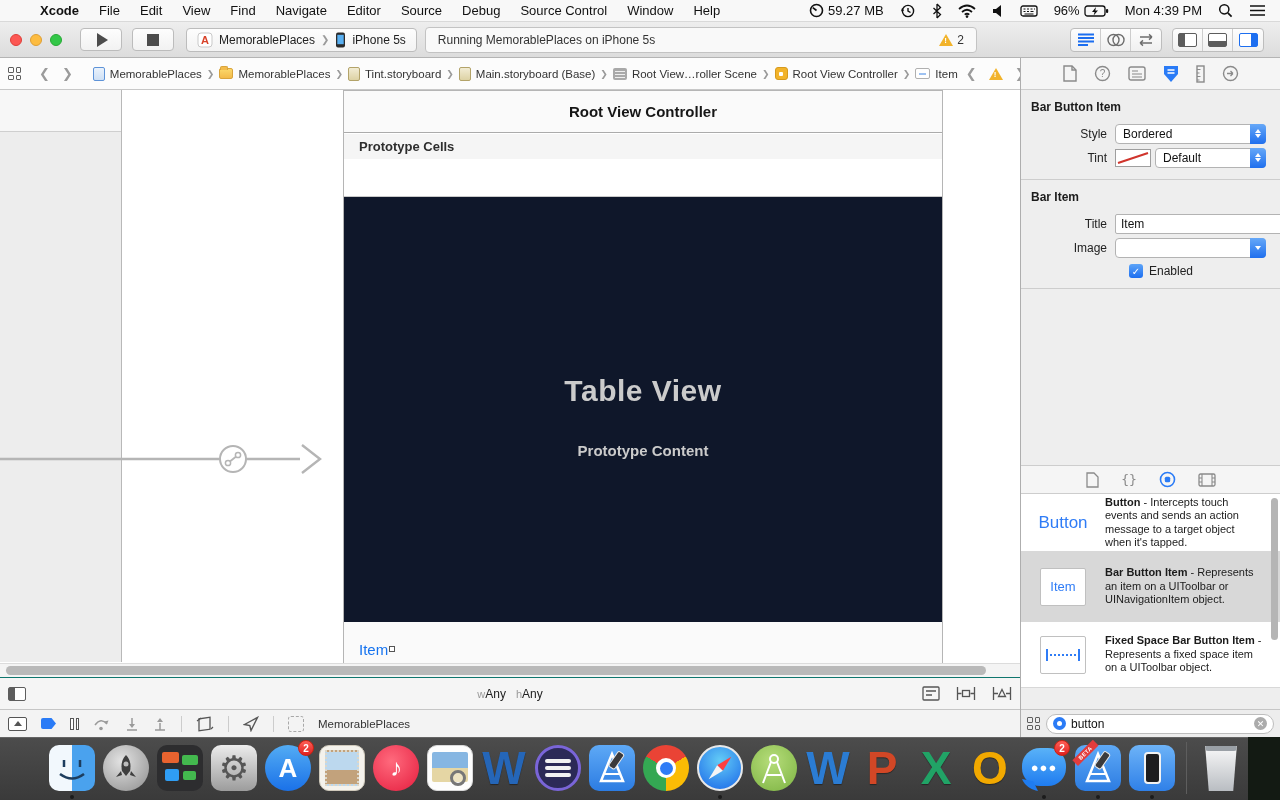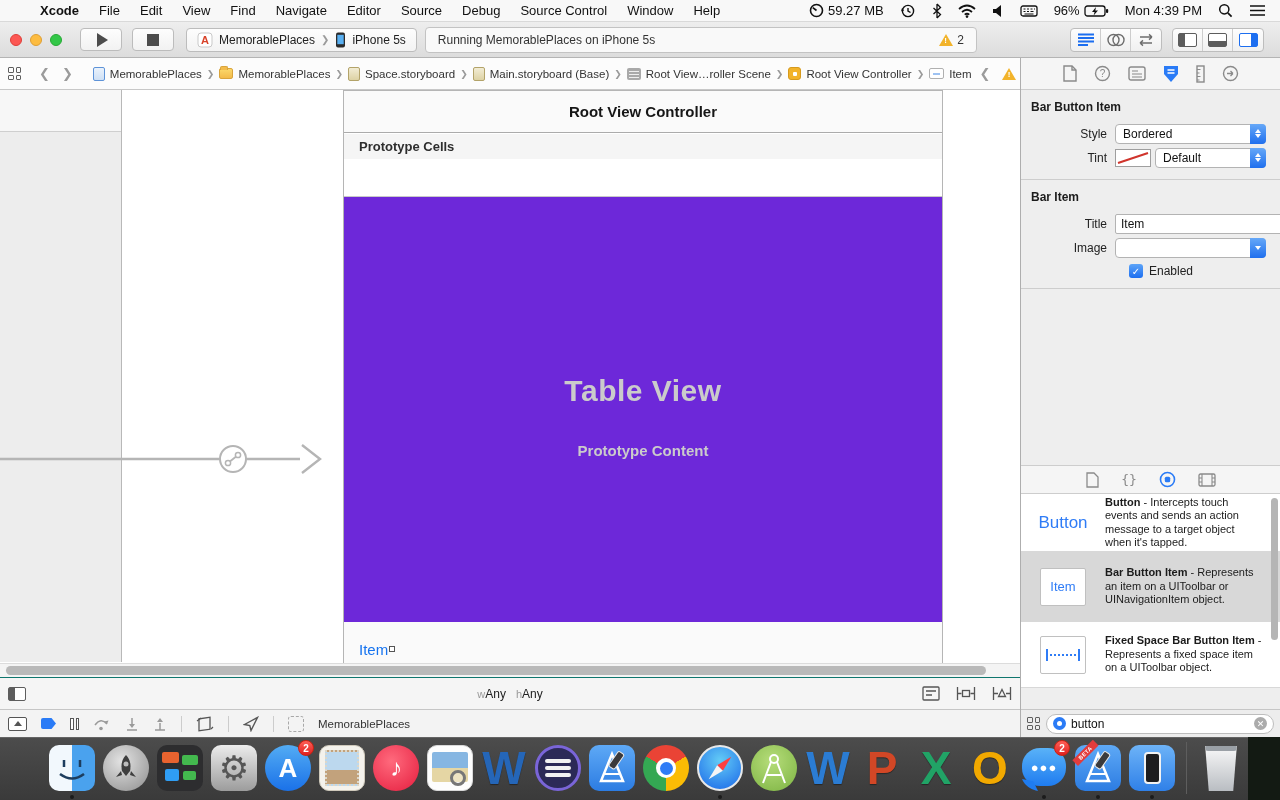--- a/index.html
+++ b/index.html
@@ -62,21 +62,21 @@
 
   
   #canvas { position:absolute; top:90px; left:0; width:1020px; height:587px; background:#fff; overflow:hidden; }
   #clipped-scene { position:absolute; left:0; top:0; width:122px; height:572px; background:#ededed; border-right:1px solid #b8b8b8; }
   #clipped-scene .band { position:absolute; left:0; top:0; right:0; height:42px; background:#f7f7f7; border-bottom:1px solid #cfcfcf; }
   #segue-svg { position:absolute; left:0; top:347px; }
   #scene { position:absolute; left:343px; top:0; width:600px; height:587px; background:#fff; border:1px solid #b5b5b5; }
   .scene-nav { position:absolute; left:0; top:0; right:0; height:42px; background:#fafafa; border-bottom:1px solid #ababab; display:flex; align-items:center; justify-content:center; font-size:15px; font-weight:bold; color:#161616; }
   .scene-proto { position:absolute; left:0; top:43px; right:0; height:25px; background:#f5f5f5; display:flex; align-items:center; font-size:13px; font-weight:600; color:#2e2e2e; padding-left:15px; }
   .scene-cell { position:absolute; left:0; top:68px; right:0; height:38px; background:#fff; border-bottom:1px solid #c9c9c9; }
-  .scene-table { position:absolute; left:0; top:106px; right:0; height:439px; background:#6d28d9; display:flex; flex-direction:column; align-items:center; justify-content:center; gap:6px; }
+  .scene-table { position:absolute; left:0; top:106px; right:0; height:439px; background:#0f172a; display:flex; flex-direction:column; align-items:center; justify-content:center; gap:6px; }
   .tv-title { font-size:30px; font-weight:bold; color:#cbcbcb; letter-spacing:0.5px; }
   .tv-sub { font-size:15px; font-weight:bold; color:#cbcbcb;margin-top:28px; }
   .scene-toolbar { position:absolute; left:0; top:531px; right:0; bottom:0; background:#fafafa; display:flex; align-items:center; padding-left:15px; }
   .bar-item-label { font-size:15px; color:#1673ef; }
   .drag-handle { display:inline-block; width:6px; height:6px; border:1px solid #555; background:#fff; margin-left:1px; vertical-align:middle; }
   #hscroll { position:absolute; left:0; top:573px; width:1020px; height:14px; background:#f4f4f4; border-top:1px solid #dcdcdc; }
   #hscroll .thumb { position:absolute; left:6px; top:2px; width:980px; height:9px; background:#b9b9b9; border-radius:5px; }
 
   
   #sizebar { position:absolute; top:677px; left:0; width:1020px; height:32px; background:#f5f5f5; border-top:1px solid #0f766e; display:flex; align-items:center; padding:0 8px; }
@@ -365,21 +365,21 @@
     <span>MemorablePlaces</span>
   </span>
   <span class="crumb-sep">❯</span>
   <span class="crumb">
     <span class="mini-folder"></span>
     <span>MemorablePlaces</span>
   </span>
   <span class="crumb-sep">❯</span>
   <span class="crumb">
     <span class="mini-doc sb"></span>
-    <span>Space.storyboard</span>
+    <span>Tint.storyboard</span>
   </span>
   <span class="crumb-sep">❯</span>
   <span class="crumb">
     <span class="mini-doc sb"></span>
     <span>Main.storyboard (Base)</span>
   </span>
   <span class="crumb-sep">❯</span>
   <span class="crumb">
     <span class="mini-scene"></span>
     <span>Root View…roller Scene</span>

